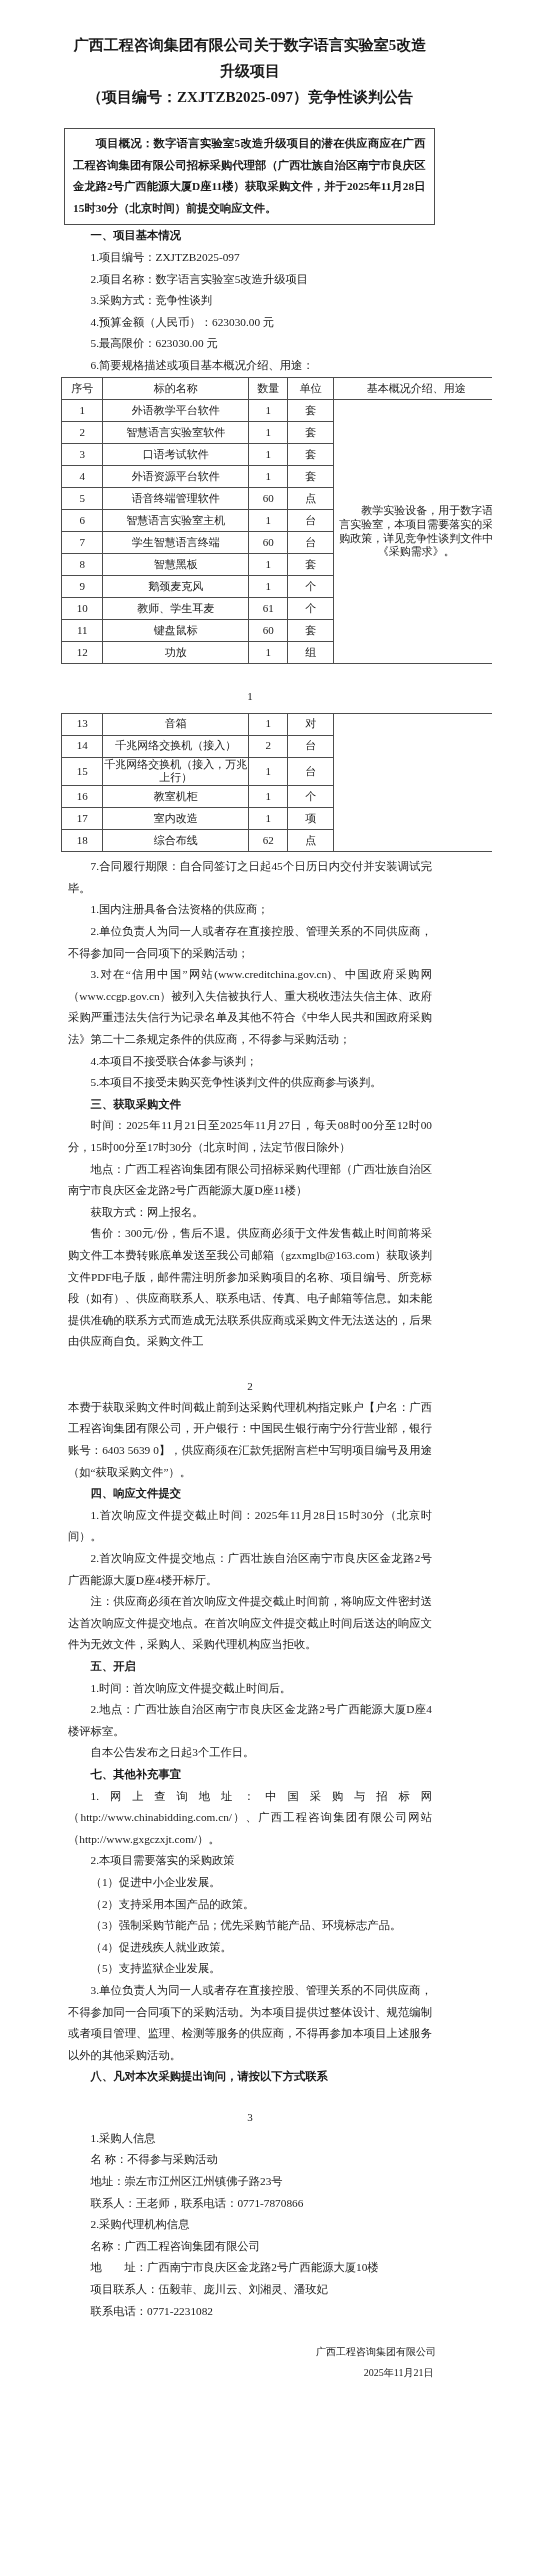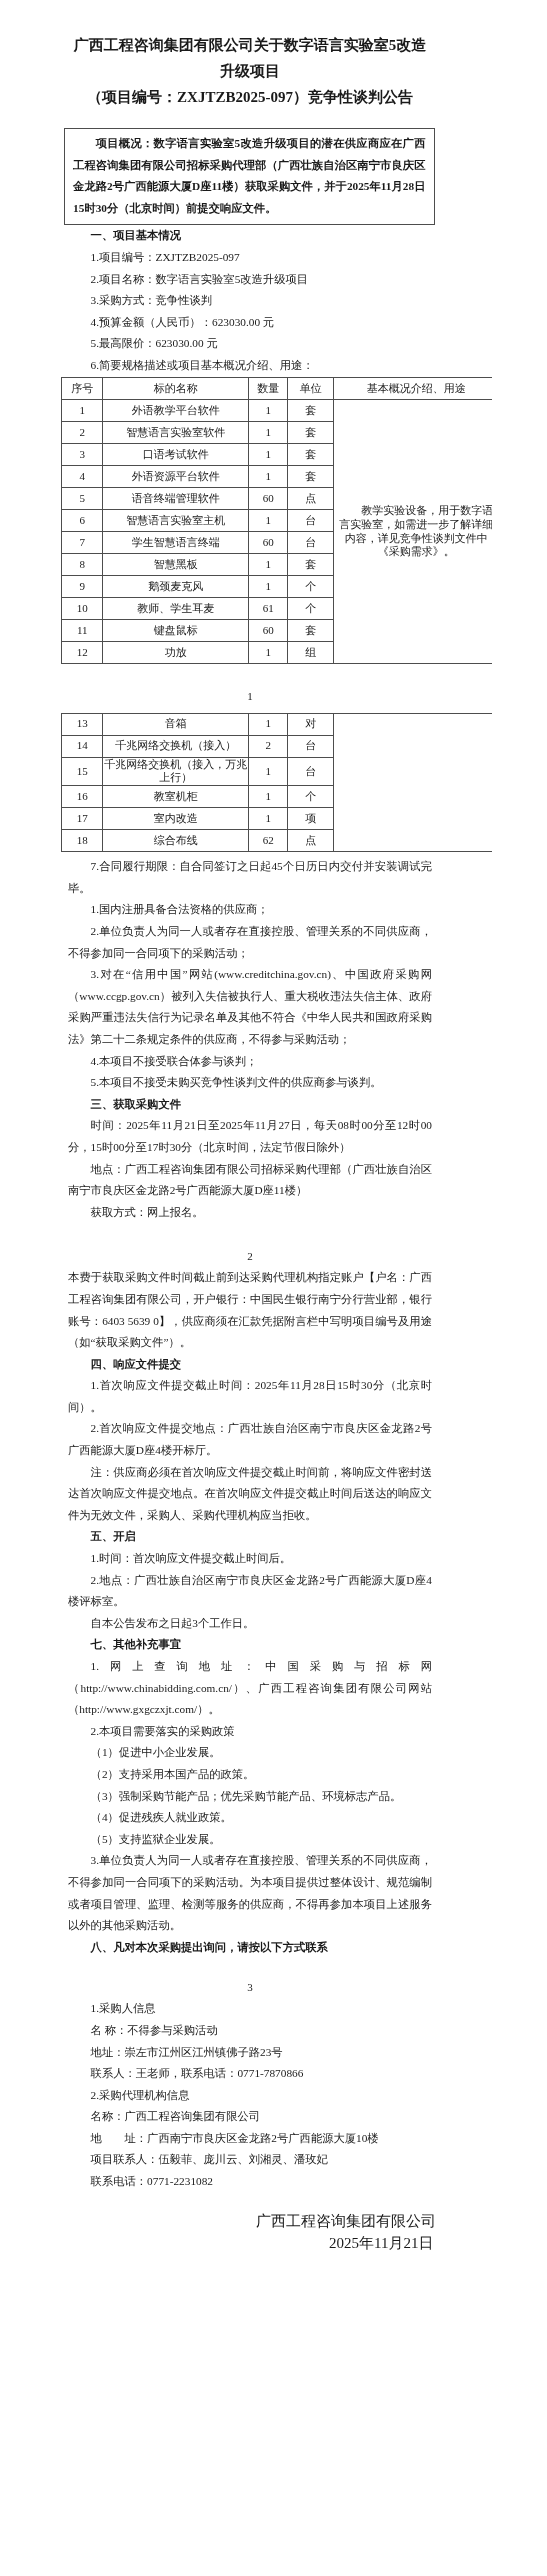--- a/index.html
+++ b/index.html
@@ -43,21 +43,21 @@
   td.desc{
     text-align:justify;padding:0 6.8px;text-indent:2em;
     line-height:20.5px;font-size:11px;
   }
   .pagenum{
     text-align:center;font-size:11px;line-height:21px;
   }
   .pn1{margin-top:22px;margin-bottom:5.5px;}
   .pn2{margin-top:23px;}
   .pn3{margin-top:19px;}
-  .sign{margin-top:18.5px;text-align:right;font-size:15px;line-height:21.6px;margin-right:-4.1px;}
+  .sign{margin-top:18.5px;text-align:right;font-size:10px;line-height:21.6px;margin-right:-4.1px;}
   .sign .date{padding-right:2.7px;}
 </style>
 </head>
 <body>
 
 <div class="canvas">
   <div class="content">
 
     <div class="title">
       <div>广西工程咨询集团有限公司关于数字语言实验室5改造升级项目</div>
@@ -92,21 +92,21 @@
           <th>单位</th>
           <th>基本概况介绍、用途</th>
         </tr>
       </thead>
       <tbody id="t1body">
           <tr>
             <td>1</td>
             <td>外语教学平台软件</td>
             <td>1</td>
             <td>套</td>
-            <td class="desc" rowspan="12">教学实验设备，用于数字语言实验室，如需进一步了解详细内容，详见竞争性谈判文件中《采购需求》。</td>
+            <td class="desc" rowspan="12">教学实验设备，用于数字语言实验室，本项目需要落实的采购政策，详见竞争性谈判文件中《采购需求》。</td>
           </tr>
           <tr>
             <td>2</td>
             <td>智慧语言实验室软件</td>
             <td>1</td>
             <td>套</td>
           </tr>
           <tr>
             <td>3</td>
             <td>口语考试软件</td>
@@ -225,20 +225,21 @@
         <div class="p">7.合同履行期限：自合同签订之日起45个日历日内交付并安装调试完毕。</div>
         <div class="p">1.国内注册具备合法资格的供应商；</div>
         <div class="p">2.单位负责人为同一人或者存在直接控股、管理关系的不同供应商，不得参加同一合同项下的采购活动；</div>
         <div class="p">3.对在“信用中国”网站(www.creditchina.gov.cn)、中国政府采购网（www.ccgp.gov.cn）被列入失信被执行人、重大税收违法失信主体、政府采购严重违法失信行为记录名单及其他不符合《中华人民共和国政府采购法》第二十二条规定条件的供应商，不得参与采购活动；</div>
         <div class="p">4.本项目不接受联合体参与谈判；</div>
         <div class="p">5.本项目不接受未购买竞争性谈判文件的供应商参与谈判。</div>
         <div class="h">三、获取采购文件</div>
         <div class="p">时间：2025年11月21日至2025年11月27日，每天08时00分至12时00分，15时00分至17时30分（北京时间，法定节假日除外）</div>
         <div class="p">地点：广西工程咨询集团有限公司招标采购代理部（广西壮族自治区南宁市良庆区金龙路2号广西能源大厦D座11楼）</div>
         <div class="p">获取方式：网上报名。</div>
+        <div class="p">售价：300元/份，售后不退。供应商必须于文件发售截止时间前将采购文件工本费转账底单发送至我公司邮箱（gzxmglb@163.com）获取谈判文件PDF电子版，邮件需注明所参加采购项目的名称、项目编号、所竞标段（如有）、供应商联系人、联系电话、传真、电子邮箱等信息。如未能提供准确的联系方式而造成无法联系供应商或采购文件无法送达的，后果由供应商自负。采购文件工</div>
       </div>
 
     <div class="pagenum pn2">2</div>
 
     <div class="blocks" id="blocks-c">
         <div class="pc">本费于获取采购文件时间截止前到达采购代理机构指定账户【户名：广西工程咨询集团有限公司，开户银行：中国民生银行南宁分行营业部，银行账号：6403 5639 0】，供应商须在汇款凭据附言栏中写明项目编号及用途（如“获取采购文件”）。</div>
         <div class="h">四、响应文件提交</div>
         <div class="p">1.首次响应文件提交截止时间：2025年11月28日15时30分（北京时间）。</div>
         <div class="p">2.首次响应文件提交地点：广西壮族自治区南宁市良庆区金龙路2号广西能源大厦D座4楼开标厅。</div>
         <div class="p">注：供应商必须在首次响应文件提交截止时间前，将响应文件密封送达首次响应文件提交地点。在首次响应文件提交截止时间后送达的响应文件为无效文件，采购人、采购代理机构应当拒收。</div>

